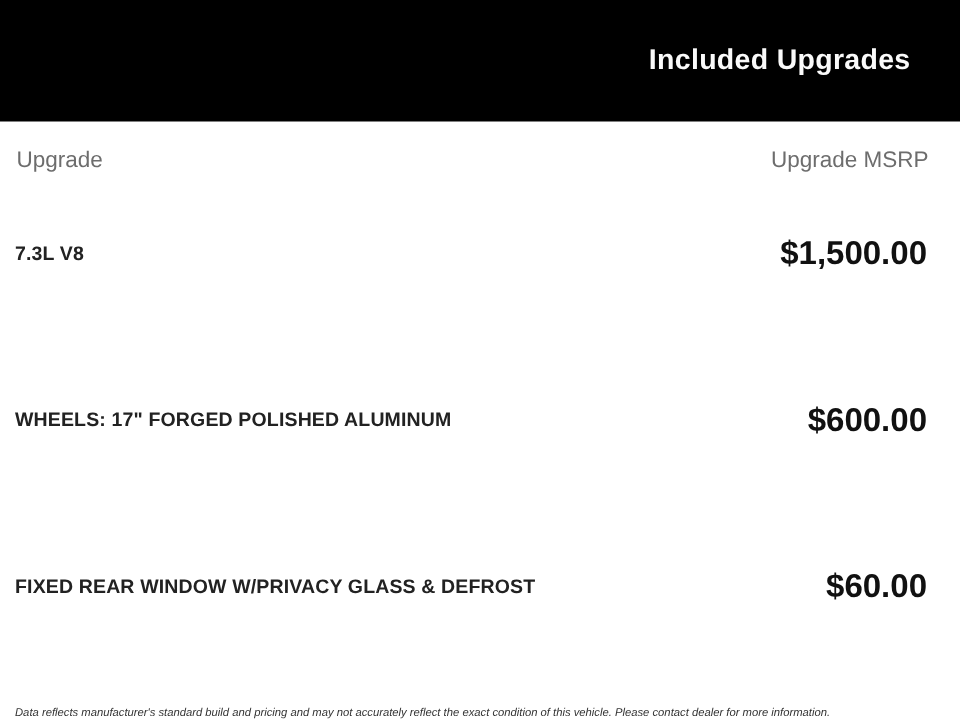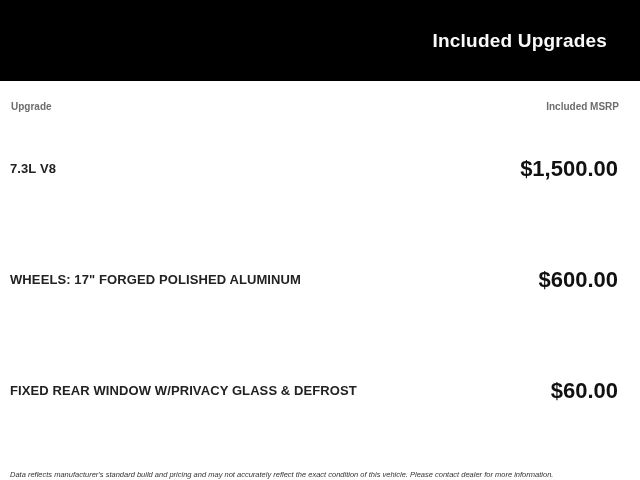--- a/index.html
+++ b/index.html
@@ -34,23 +34,23 @@
   .col-header-row {
     height: 32px;
     flex: 0 0 auto;
     display: flex;
     align-items: flex-end;
     justify-content: space-between;
     padding: 0 21px 0 11px;
   }
   .col-header {
     color: #6d6d6d;
-    font-size: 10px;
+    font-size: 15px;
     line-height: 13px;
-    font-weight: 700;
+    font-weight: 400;
   }
   .upgrade-row {
     height: 111px;
     flex: 0 0 auto;
     display: flex;
     align-items: center;
     justify-content: space-between;
     padding: 0 22px 0 10px;
   }
   .upgrade-name {
@@ -83,21 +83,21 @@
 <body>
 
 <div class="page">
 
   <div class="header-bar">
     <div class="header-title">Included Upgrades</div>
   </div>
 
   <div class="col-header-row">
     <div class="col-header">Upgrade</div>
-    <div class="col-header">Included MSRP</div>
+    <div class="col-header">Upgrade MSRP</div>
   </div>
 
   <div class="upgrade-row">
     <div class="upgrade-name">7.3L V8</div>
     <div class="upgrade-price">$1,500.00</div>
   </div>
 
   <div class="upgrade-row">
     <div class="upgrade-name">WHEELS: 17" FORGED POLISHED ALUMINUM</div>
     <div class="upgrade-price">$600.00</div>

